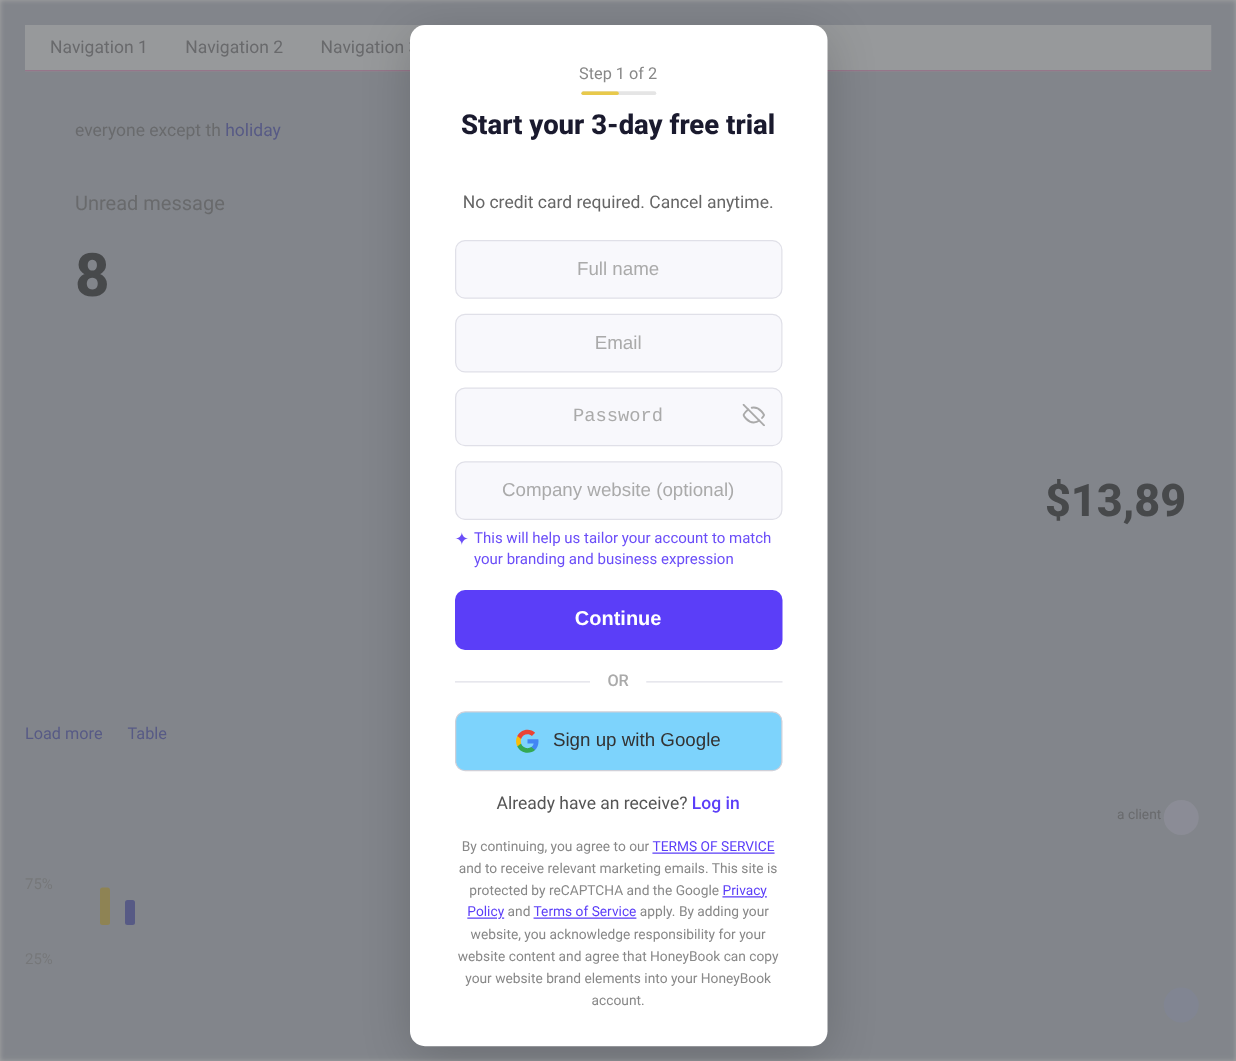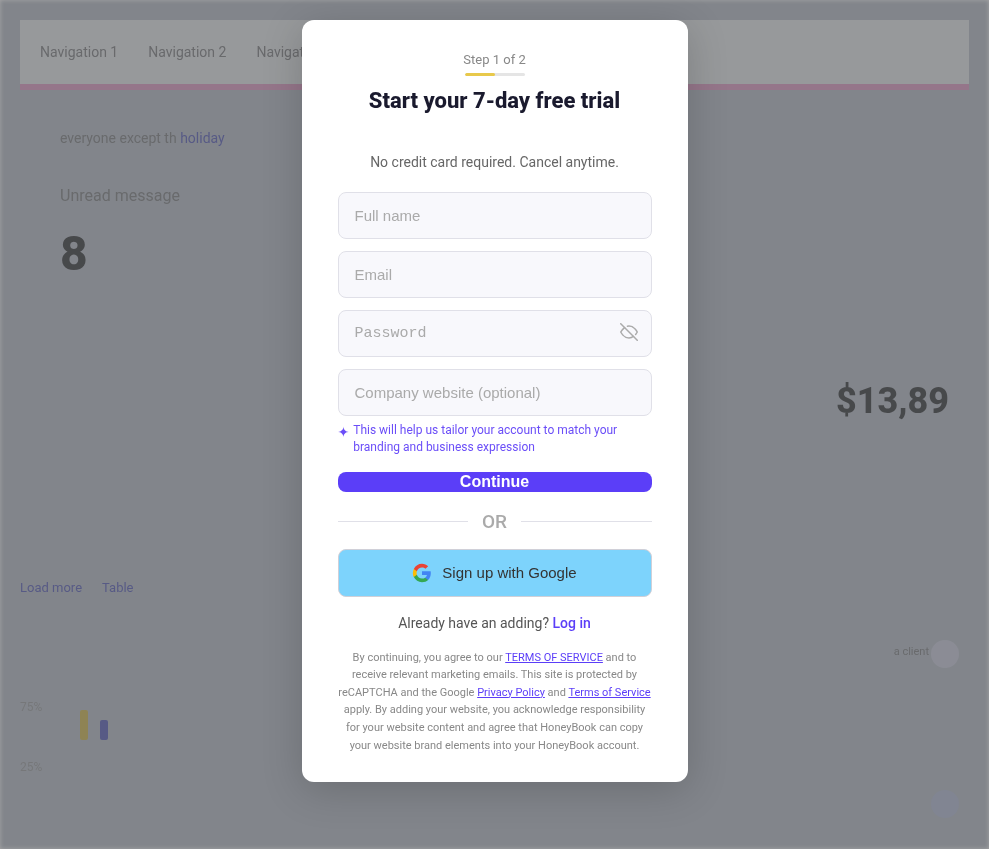--- a/index.html
+++ b/index.html
@@ -25,23 +25,23 @@
       position: absolute;
       inset: 0;
       z-index: 1;
       opacity: 0.6;
       padding: 20px;
     }
 
     .bg-top-nav {
       display: flex;
       gap: 30px;
-      padding: 24px 20px;
+      padding: 10px 20px;
       background: #fff;
-      border-bottom: 6px solid #f9a8d4;
+      border-bottom: 1px solid #f9a8d4;
     }
 
     .bg-nav-item {
       color: #888;
       font-size: 14px;
     }
 
     .bg-body {
       padding: 40px;
       display: flex;
@@ -76,21 +76,21 @@
       background: rgba(0,0,0,0.35);
       z-index: 2;
     }
 
     
     .modal {
       position: absolute;
       top: 20px;
       left: 50%;
       transform: translateX(-50%);
-      width: 386px;
+      width: 334px;
       background: #fff;
       border-radius: 12px;
       padding: 32px 36px 28px;
       z-index: 3;
       box-shadow: 0 8px 40px rgba(0,0,0,0.18);
       max-height: 820px;
       overflow-y: auto;
     }
 
     
@@ -145,20 +145,21 @@
       width: 100%;
       padding: 14px 16px;
       border: 1.5px solid #e0e0e8;
       border-radius: 8px;
       font-size: 15px;
       color: #6d28d9;
       background: #f8f8fc;
       outline: none;
       margin-bottom: 12px;
       transition: border-color 0.2s;
+      text-align: center;
     }
 
     .form-field::placeholder {
       color: #aaa;
     }
 
     .field-wrapper {
       position: relative;
       margin-bottom: 12px;
     }
@@ -199,21 +200,21 @@
     .hint-icon {
       font-size: 14px;
       color: #6b4ef8;
       margin-top: 1px;
       flex-shrink: 0;
     }
 
     
     .btn-continue {
       width: 100%;
-      padding: 1px;
+      padding: 15px;
       background: #5b3ef8;
       color: #fff;
       border: none;
       border-radius: 8px;
       font-size: 16px;
       font-weight: 600;
       cursor: pointer;
       margin-bottom: 18px;
       transition: background 0.2s;
     }
@@ -226,21 +227,21 @@
       margin-bottom: 16px;
     }
 
     .or-line {
       flex: 1;
       height: 1px;
       background: #e0e0e8;
     }
 
     .or-text {
-      font-size: 19px;
+      font-size: 13px;
       color: #aaa;
       font-weight: 500;
     }
 
     
     .btn-google {
       width: 100%;
       padding: 13px;
       background: #7dd3fc;
       color: #333;
@@ -329,21 +330,21 @@
 
   
   <div class="step-indicator">
     <span class="step-text">Step 1 of 2</span>
     <div class="step-bar">
       <div class="step-bar-fill"></div>
     </div>
   </div>
 
   
-  <h1 class="modal-title">Start your 7-day free trial</h1>
+  <h1 class="modal-title">Start your 3-day free trial</h1>
   <p class="modal-subtitle">No credit card required. Cancel anytime.</p>
 
   
   <input class="form-field" type="text" placeholder="Full name" style="">
 
   
   <input class="form-field" type="email" placeholder="Email" style="">
 
   
   <div class="field-wrapper">
@@ -383,21 +384,21 @@
       <path fill="#4285F4" d="M22.56 12.25c0-.78-.07-1.53-.2-2.25H12v4.26h5.92c-.26 1.37-1.04 2.53-2.21 3.31v2.77h3.57c2.08-1.92 3.28-4.74 3.28-8.09z"></path>
       <path fill="#34A853" d="M12 23c2.97 0 5.46-.98 7.28-2.66l-3.57-2.77c-.98.66-2.23 1.06-3.71 1.06-2.86 0-5.29-1.93-6.16-4.53H2.18v2.84C3.99 20.53 7.7 23 12 23z"></path>
       <path fill="#FBBC05" d="M5.84 14.09c-.22-.66-.35-1.36-.35-2.09s.13-1.43.35-2.09V7.07H2.18C1.43 8.55 1 10.22 1 12s.43 3.45 1.18 4.93l3.66-2.84z"></path>
       <path fill="#EA4335" d="M12 5.38c1.62 0 3.06.56 4.21 1.64l3.15-3.15C17.45 2.09 14.97 1 12 1 7.7 1 3.99 3.47 2.18 7.07l3.66 2.84c.87-2.6 3.3-4.53 6.16-4.53z"></path>
     </svg>
     <span>Sign up with Google</span>
   </button>
 
   
   <div class="account-row">
-    <span>Already have an adding?</span>
+    <span>Already have an receive?</span>
     <span class="login-link">Log in</span>
   </div>
 
   
   <p class="legal-text">
     <span>By continuing, you agree to our </span><span class="legal-link">TERMS OF SERVICE</span><span> and to receive relevant marketing emails. This site is protected by reCAPTCHA and the Google </span><span class="legal-link">Privacy Policy</span><span> and </span><span class="legal-link">Terms of Service</span><span> apply. By adding your website, you acknowledge responsibility for your website content and agree that HoneyBook can copy your website brand elements into your HoneyBook account.</span>
   </p>
 
 </div>
 

